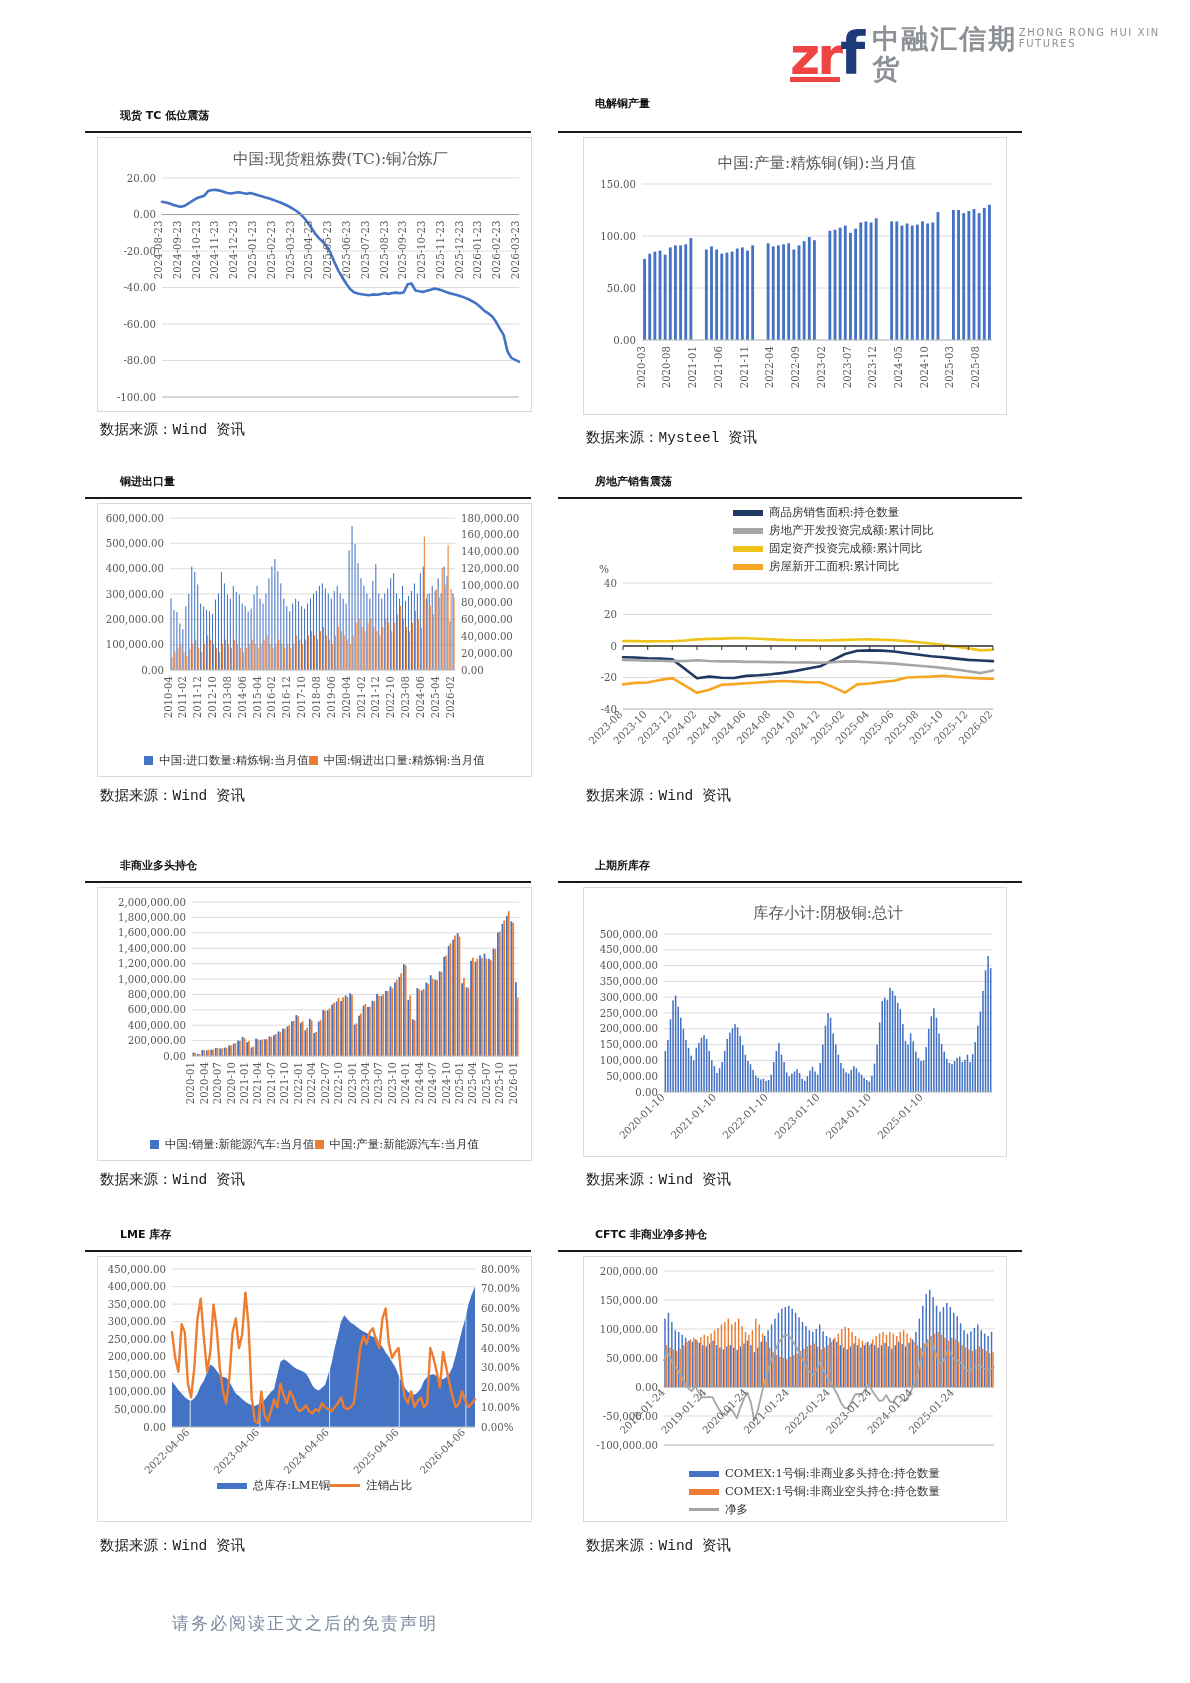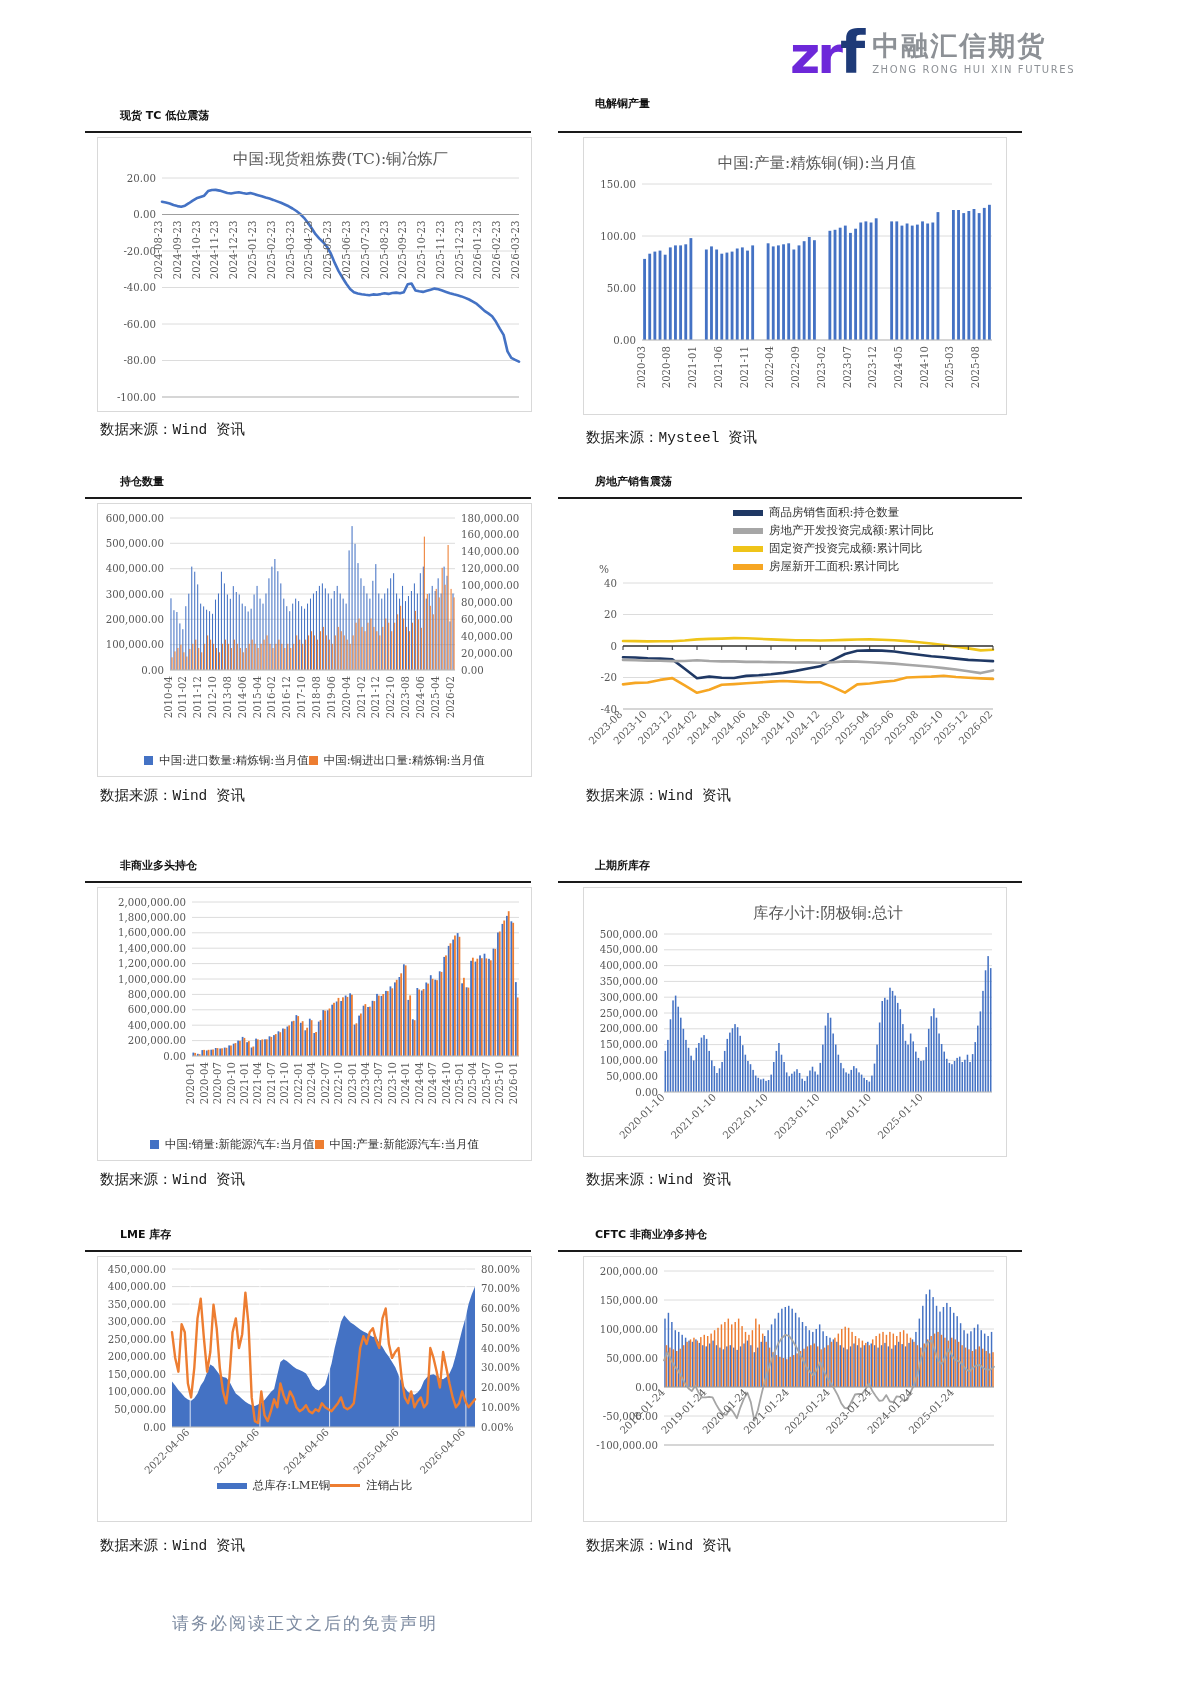--- a/index.html
+++ b/index.html
@@ -1,23 +1,23 @@
 <!DOCTYPE html>
 <html><head>
 <meta charset="utf-8">
 <style>
   html,body{margin:0;padding:0;background:#fff;}
   #page{position:relative;width:1190px;height:1683px;background:#fff;overflow:hidden;
         font-family:"DejaVu Sans","Liberation Sans",sans-serif;}
   
   .logo{position:absolute;left:790px;top:24px;display:flex;align-items:center;gap:10px;}
   .logo-mark{font-weight:bold;line-height:1;letter-spacing:-3px;}
-  .logo-zr{font-size:52px;color:#6d28d9;}
+  .logo-zr{font-size:52px;color:#ef4444;text-decoration:underline;}
   .logo-f{font-size:58px;color:#1e3a78;}
-  .logo-txt{display:flex;flex-direction:column;}
+  .logo-txt{display:flex;flex-direction:row;}
   .logo-cn{font-size:27px;font-weight:bold;color:#8d9196;letter-spacing:2px;line-height:1.1;}
   .logo-en{font-size:10px;color:#8d9196;letter-spacing:1.6px;margin-top:3px;}
   
   .sec-title{position:absolute;font-size:11px;font-weight:bold;color:#111;white-space:nowrap;}
   .sec-rule{position:absolute;height:2px;background:#1a1a1a;}
   .chart-frame{position:absolute;background:#fff;border:1px solid #d9d9d9;}
   .chart-frame.noborder{border:none;}
   .source{position:absolute;font-size:14.5px;color:#1a1a1a;font-family:Liberation Mono, monospace;white-space:nowrap;}
   .footer{position:absolute;left:172px;top:1612px;font-size:17px;color:#7c8aa0;letter-spacing:2px;}
   
@@ -177,21 +177,21 @@
         <text x="266.5" y="208.0" text-anchor="end" class="tick" transform="rotate(-90 266.5 208.0)">2023-07</text>
         <text x="292.2" y="208.0" text-anchor="end" class="tick" transform="rotate(-90 292.2 208.0)">2023-12</text>
         <text x="317.9" y="208.0" text-anchor="end" class="tick" transform="rotate(-90 317.9 208.0)">2024-05</text>
         <text x="343.7" y="208.0" text-anchor="end" class="tick" transform="rotate(-90 343.7 208.0)">2024-10</text>
         <text x="369.4" y="208.0" text-anchor="end" class="tick" transform="rotate(-90 369.4 208.0)">2025-03</text>
         <text x="395.1" y="208.0" text-anchor="end" class="tick" transform="rotate(-90 395.1 208.0)">2025-08</text>
       </svg>
   </div>
   <div class="source" style="left:586px;top:428px">数据来源：Mysteel 资讯</div>
 
-  <div class="sec-title" style="left:120px;top:474px">持仓数量</div>
+  <div class="sec-title" style="left:120px;top:474px">铜进出口量</div>
   <div class="sec-rule" style="left:85px;top:497px;width:446px"></div>
   <div class="chart-frame" style="left:97px;top:503px;width:433px;height:272px">
     <svg width="433" height="272">
         <line x1="72" x2="357" y1="14.0" y2="14.0" stroke="#dcdcdc" stroke-width="1"></line>
         <text x="66" y="17.5" text-anchor="end" class="tick">600,000.00</text>
         <line x1="72" x2="357" y1="39.3" y2="39.3" stroke="#dcdcdc" stroke-width="1"></line>
         <text x="66" y="42.8" text-anchor="end" class="tick">500,000.00</text>
         <line x1="72" x2="357" y1="64.7" y2="64.7" stroke="#dcdcdc" stroke-width="1"></line>
         <text x="66" y="68.2" text-anchor="end" class="tick">400,000.00</text>
         <line x1="72" x2="357" y1="90.0" y2="90.0" stroke="#dcdcdc" stroke-width="1"></line>
@@ -1166,17 +1166,31 @@
         <line x1="80" x2="410" y1="130.0" y2="130.0" stroke="#9f9f9f" stroke-width="1"></line>
         <text x="81.7" y="136.0" text-anchor="end" class="tick" transform="rotate(-45 81.7 136.0)">2018-01-24</text>
         <text x="123.0" y="136.0" text-anchor="end" class="tick" transform="rotate(-45 123.0 136.0)">2019-01-24</text>
         <text x="164.2" y="136.0" text-anchor="end" class="tick" transform="rotate(-45 164.2 136.0)">2020-01-24</text>
         <text x="205.5" y="136.0" text-anchor="end" class="tick" transform="rotate(-45 205.5 136.0)">2021-01-24</text>
         <text x="246.7" y="136.0" text-anchor="end" class="tick" transform="rotate(-45 246.7 136.0)">2022-01-24</text>
         <text x="288.0" y="136.0" text-anchor="end" class="tick" transform="rotate(-45 288.0 136.0)">2023-01-24</text>
         <text x="329.2" y="136.0" text-anchor="end" class="tick" transform="rotate(-45 329.2 136.0)">2024-01-24</text>
         <text x="370.5" y="136.0" text-anchor="end" class="tick" transform="rotate(-45 370.5 136.0)">2025-01-24</text>
       </svg>
+    <div class="legend col" style="left:105px;bottom:4px">
+        <span class="li">
+          <span class="mk-bar" style="background: rgb(68, 114, 196);"></span>
+          <span>COMEX:1号铜:非商业多头持仓:持仓数量</span>
+        </span>
+        <span class="li">
+          <span class="mk-bar" style="background: rgb(237, 125, 49);"></span>
+          <span>COMEX:1号铜:非商业空头持仓:持仓数量</span>
+        </span>
+        <span class="li">
+          <span class="mk-line" style="background: rgb(165, 165, 165);"></span>
+          <span>净多</span>
+        </span>
+      </div>
   </div>
   <div class="source" style="left:586px;top:1536px">数据来源：Wind 资讯</div>
 
   <div class="footer">请务必阅读正文之后的免责声明</div>
 </div>
 
 </body></html>

